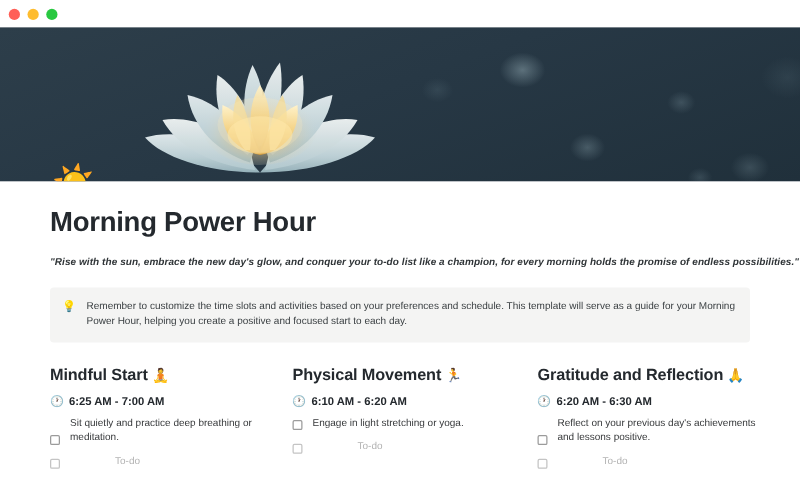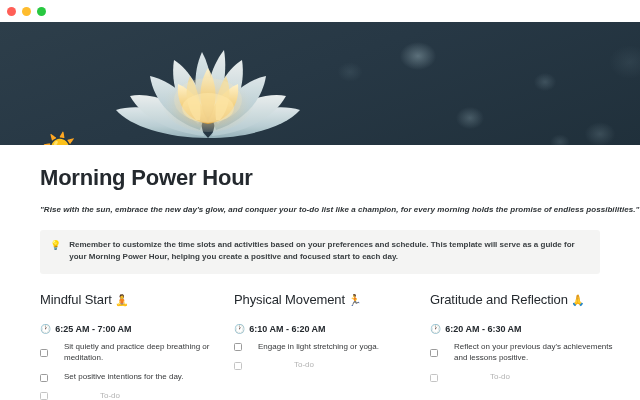--- a/index.html
+++ b/index.html
@@ -75,50 +75,49 @@
     background:#f4f4f3;
     border-radius:3px;
     padding:9px 10px 10px 10px;
     display:flex; gap:8px;
     align-items:flex-start;
   }
   .callout-icon { font-size:9px; line-height:1.5; flex:0 0 auto; }
   .callout-text {
     font-size:8px; line-height:1.55; color:#3b4043;
     max-width:530px;
-    font-weight:bold;
   }
 
   
   .columns {
     margin:18px 0 0 40px;
     display:flex;
     width:600px;
   }
   .col { width:196px; padding-right:12px; }
   .col:nth-child(2) { margin-left:-2px; }
 
   .col-head {
-    font-size:13px; font-weight:400; color:#24292e;
-    margin-bottom:17px;
+    font-size:13px; font-weight:700; color:#24292e;
+    margin-bottom:9px;
     letter-spacing:-0.1px;
     white-space:nowrap;
   }
   .col-head .h-emoji { font-size:11px; }
 
   .time-row {
     display:flex; align-items:center; gap:4px;
     font-size:9px; font-weight:700; color:#24292e;
     margin-bottom:7px;
   }
   .time-row .clock { font-size:9px; }
 
   .todo {
-    display:flex; gap:16px;
-    align-items:center;
+    display:flex; gap:8px;
+    align-items:flex-end;
     margin-bottom:7px;
   }
   .checkbox {
     flex:0 0 auto;
     width:8px; height:8px;
     border:1px solid #9b9b9b;
     border-radius:1.5px;
     background:#fff;
     margin-top:1.5px;
   }
@@ -214,24 +213,20 @@
           <span class="h-emoji">🧘</span>
         </div>
         <div class="time-row">
           <span class="clock">🕐</span>
           <span>6:25 AM - 7:00 AM</span>
         </div>
         <div class="todo">
           <span class="checkbox"></span>
           <span class="todo-text">Sit quietly and practice deep breathing or meditation.</span>
         </div>
-        <div class="todo">
-          <span class="checkbox"></span>
-          <span class="todo-text">Set positive intentions for the day.</span>
-        </div>
         <div class="todo placeholder">
           <span class="checkbox"></span>
           <span class="todo-text">To-do</span>
         </div>
       </div>
 
       <div class="col">
         <div class="col-head">
           <span>Physical Movement</span>
           <span class="h-emoji">🏃</span>

